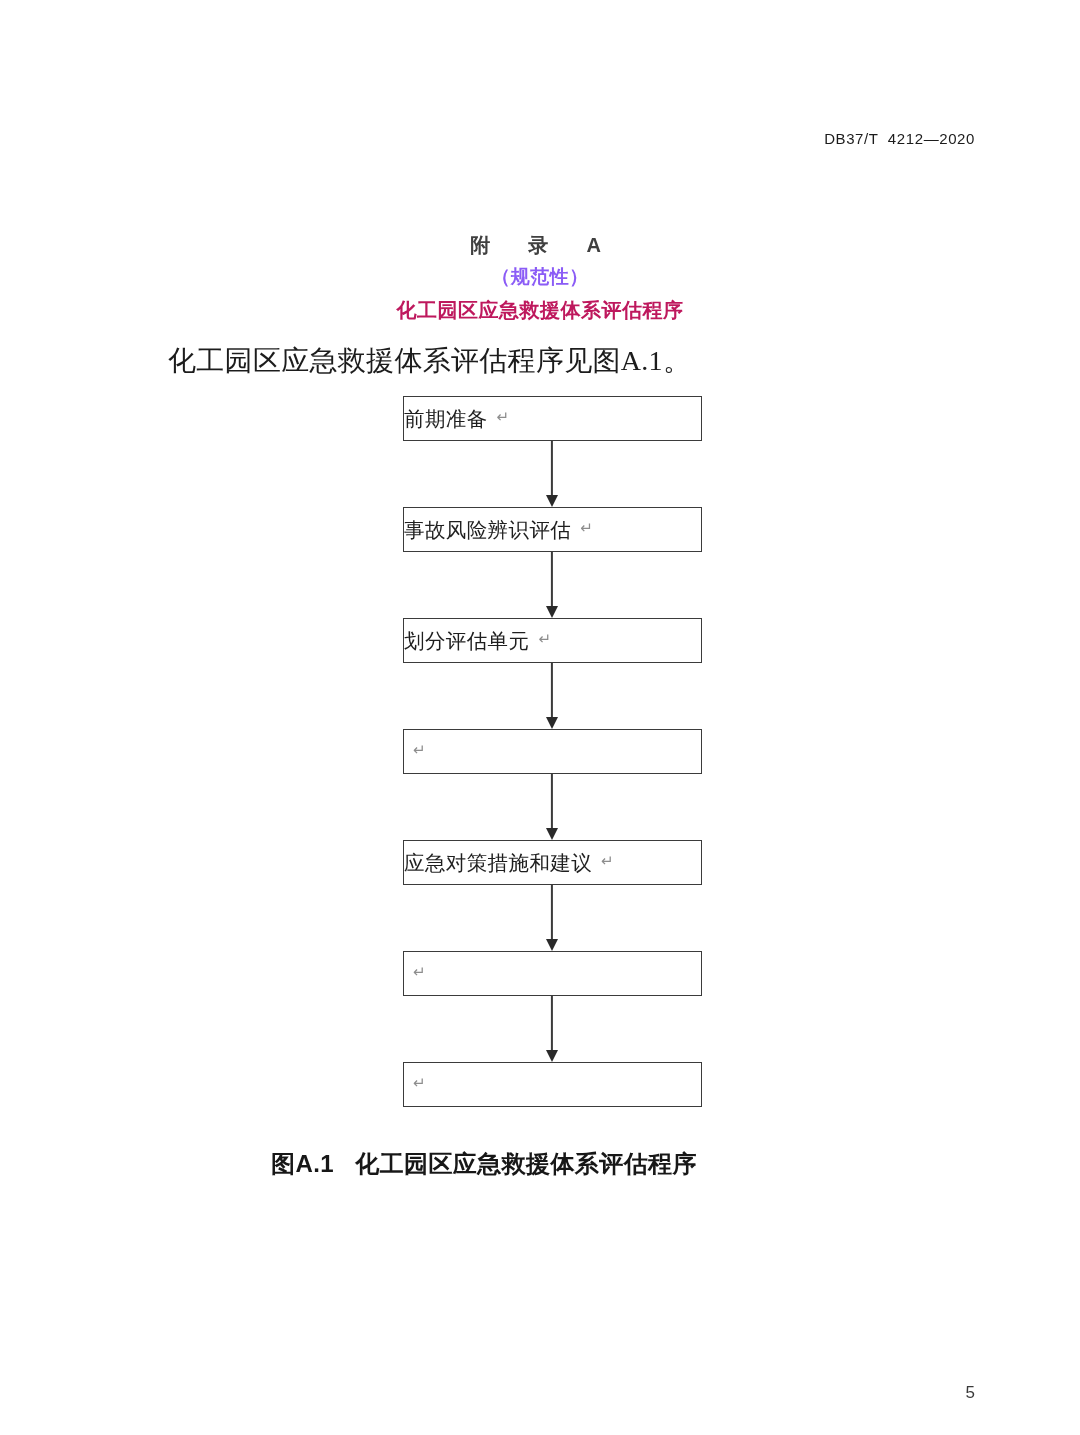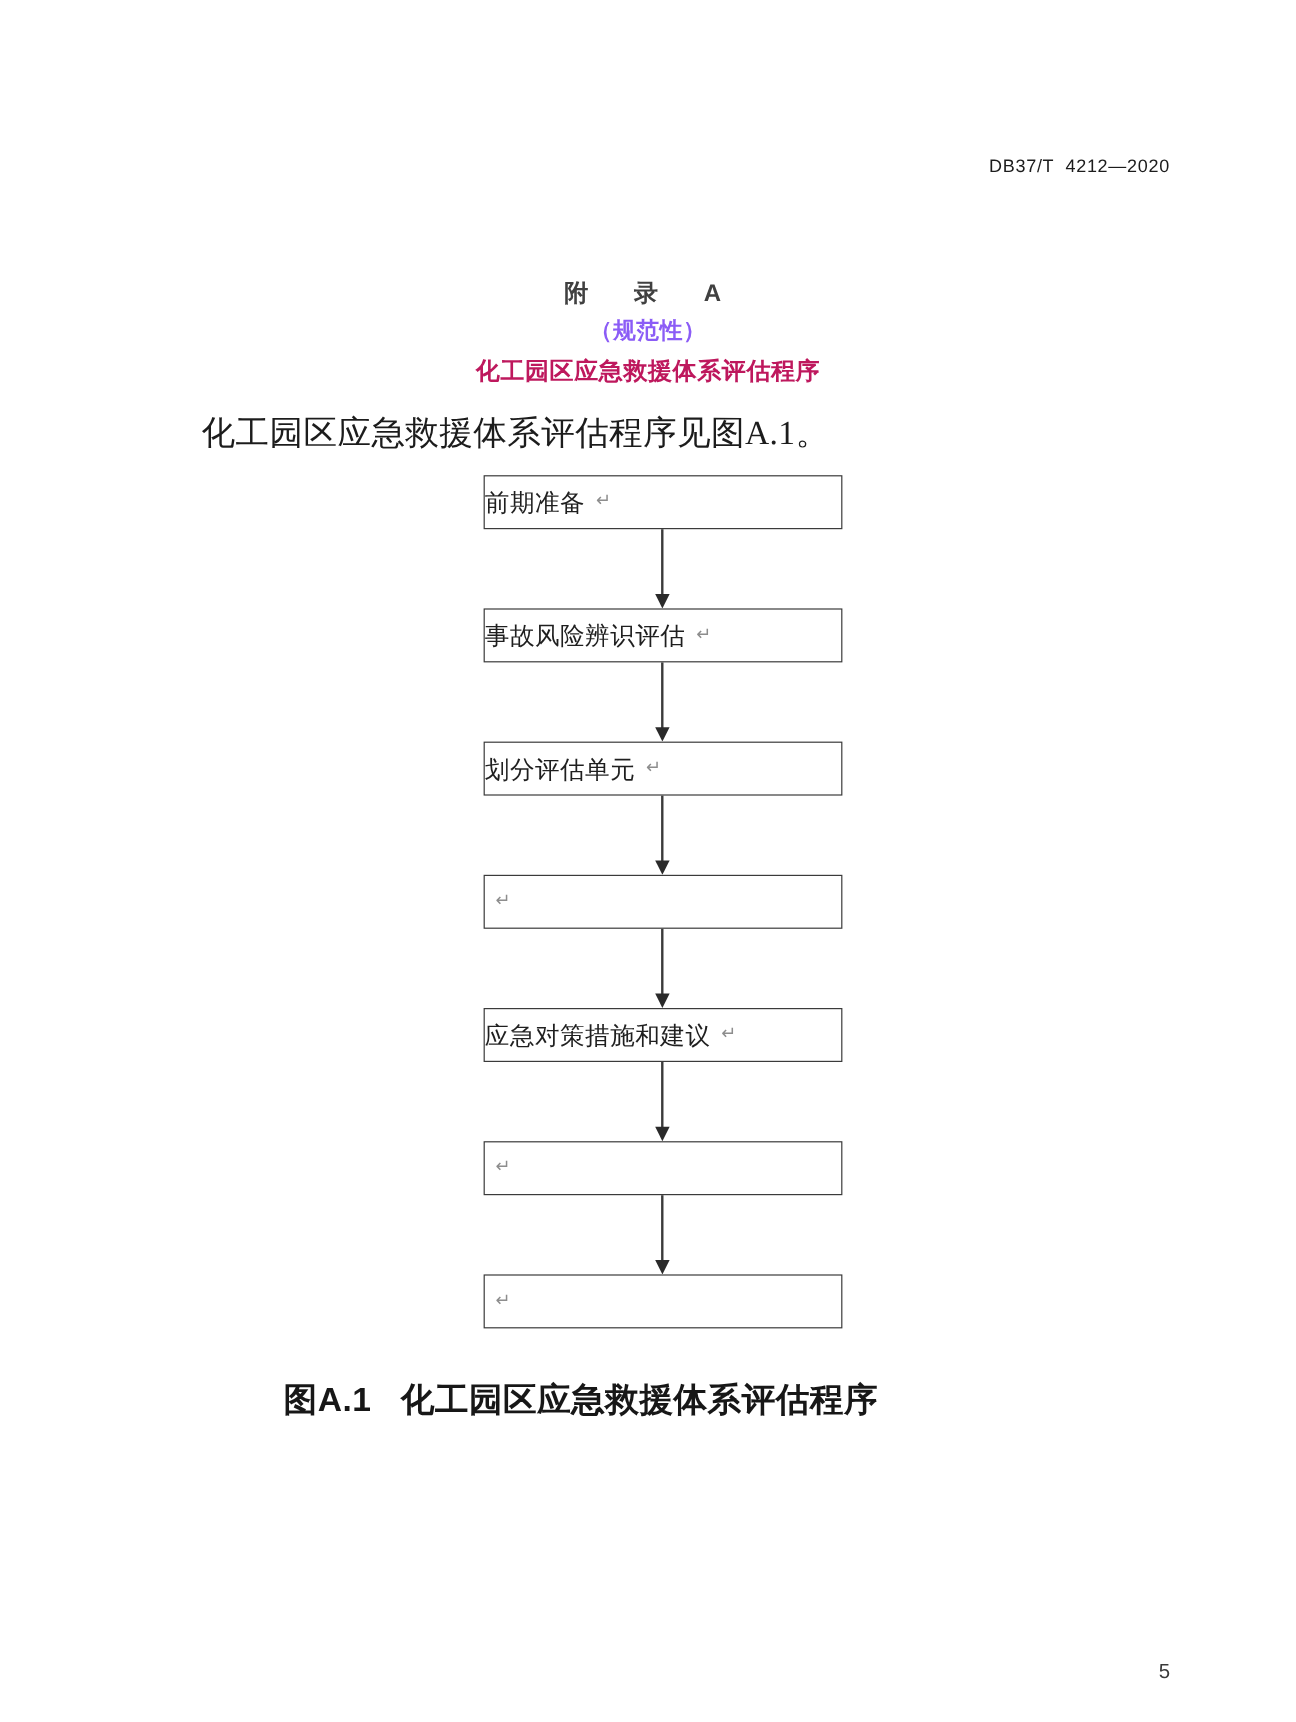--- a/index.html
+++ b/index.html
@@ -135,21 +135,21 @@
   }
 
   
   .figure-caption {
     position: absolute;
     top: 1148px;
     left: 0;
     width: 968px;
     text-align: center;
     font-family: "Liberation Sans", sans-serif;
-    font-size: 28px;
+    font-size: 24px;
     font-weight: bold;
     color: #171717;
     letter-spacing: 0.4px;
     white-space: pre;
   }
 
   
   .page-number {
     position: absolute;
     bottom: 32px;

